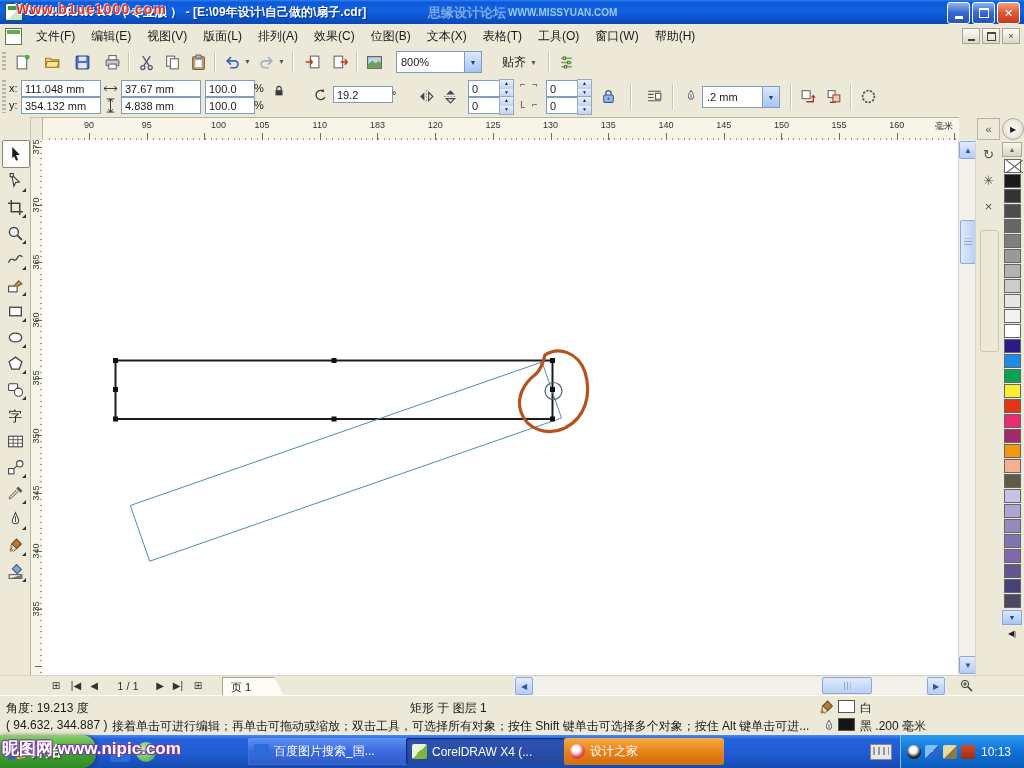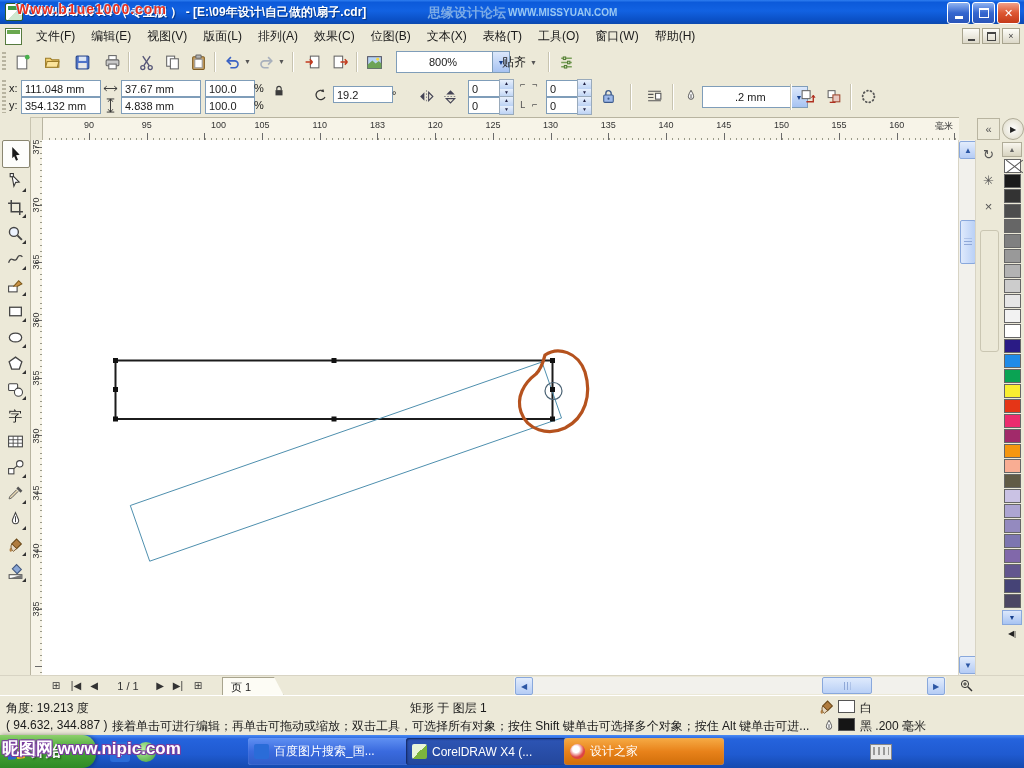--- a/index.html
+++ b/index.html
@@ -37,21 +37,21 @@
     display:flex;align-items:center;justify-content:center;font-size:9px;color:#444;}
   .dglyph-min{width:7px;height:2px;background:#444;margin-top:7px;}
   .dglyph-res{width:7px;height:6px;border:1px solid #444;border-top:2px solid #444;}
   
   .toolbar{left:0;top:48px;width:1024px;height:28px;background:#ece9d8;border-bottom:1px solid #d8d4c4;}
   .grip{position:absolute;left:2px;top:4px;bottom:4px;width:4px;
     background:repeating-linear-gradient(180deg,#b8b4a0 0 2px,transparent 2px 4px);}
   .tool24{position:absolute;top:2px;width:24px;height:24px;display:flex;align-items:center;justify-content:center;}
   .tsep{position:absolute;top:4px;width:1px;height:20px;background:#c8c4b0;border-right:1px solid #fff;}
   .dd-arrow{position:absolute;top:10px;font-size:7px;color:#555;}
-  .combo{position:absolute;background:#fff;border:1px solid #7f9db9;display:flex;align-items:center;font-size:11px;padding-left:28px;}
+  .combo{position:absolute;background:#fff;border:1px solid #7f9db9;display:flex;align-items:center;font-size:11px;}
   .combo .val{flex:1;padding:0 4px;}
   .combo .dd{width:16px;align-self:stretch;border-left:1px solid #7f9db9;
     background:linear-gradient(#dce8fb,#a7c3f2);color:#17408e;font-size:7px;
     display:flex;align-items:center;justify-content:center;}
   .snap{position:absolute;left:498px;top:4px;height:20px;display:flex;align-items:center;font-size:12px;gap:4px;padding:0 4px;}
   
   .propbar{left:0;top:76px;width:1024px;height:41px;background:#ece9d8;border-bottom:1px solid #c8c4b0;}
   .fld{position:absolute;background:#fff;border:1px solid #7f9db9;height:15px;font-size:11px;
     display:flex;align-items:center;padding:0 3px;white-space:nowrap;overflow:hidden;}
   .plabel{position:absolute;font-size:11px;}
@@ -718,16 +718,25 @@
         <div class="task active" style="left: 406px; width: 148px;">
           <span class="ticon" style="background:linear-gradient(135deg,#e8f5d8 50%,#7cb53e 50%);"></span>
           <span>CorelDRAW X4 (...</span>
         </div>
         <div class="task attention" style="left: 564px; width: 148px;">
           <span class="ticon" style="background:radial-gradient(circle at 40% 35%,#fff 25%,#d44 60%);border-radius:50%;"></span>
           <span>设计之家</span>
         </div>
       </div>
     <div class="kbd"></div>
+    <div class="tray">
+      <span id="tray-icons" style="display:flex;gap:4px;">
+          <span class="tray-icon" style="background: radial-gradient(circle at 45% 35%, rgb(255, 255, 255) 28%, rgb(34, 34, 34) 62%); border-radius: 50%;"></span>
+          <span class="tray-icon" style="background: linear-gradient(135deg, rgb(126, 192, 245) 50%, rgb(42, 102, 201) 50%);"></span>
+          <span class="tray-icon" style="background: linear-gradient(135deg, rgb(232, 216, 160) 50%, rgb(138, 122, 74) 50%);"></span>
+          <span class="tray-icon" style="background: linear-gradient(rgb(212, 74, 42), rgb(160, 42, 18));"></span>
+        </span>
+      <span class="tray-time">10:13</span>
+    </div>
   </div>
   <div class="tb-wm">昵图网 www.nipic.com</div>
 
 </div>
 
 </body></html>

